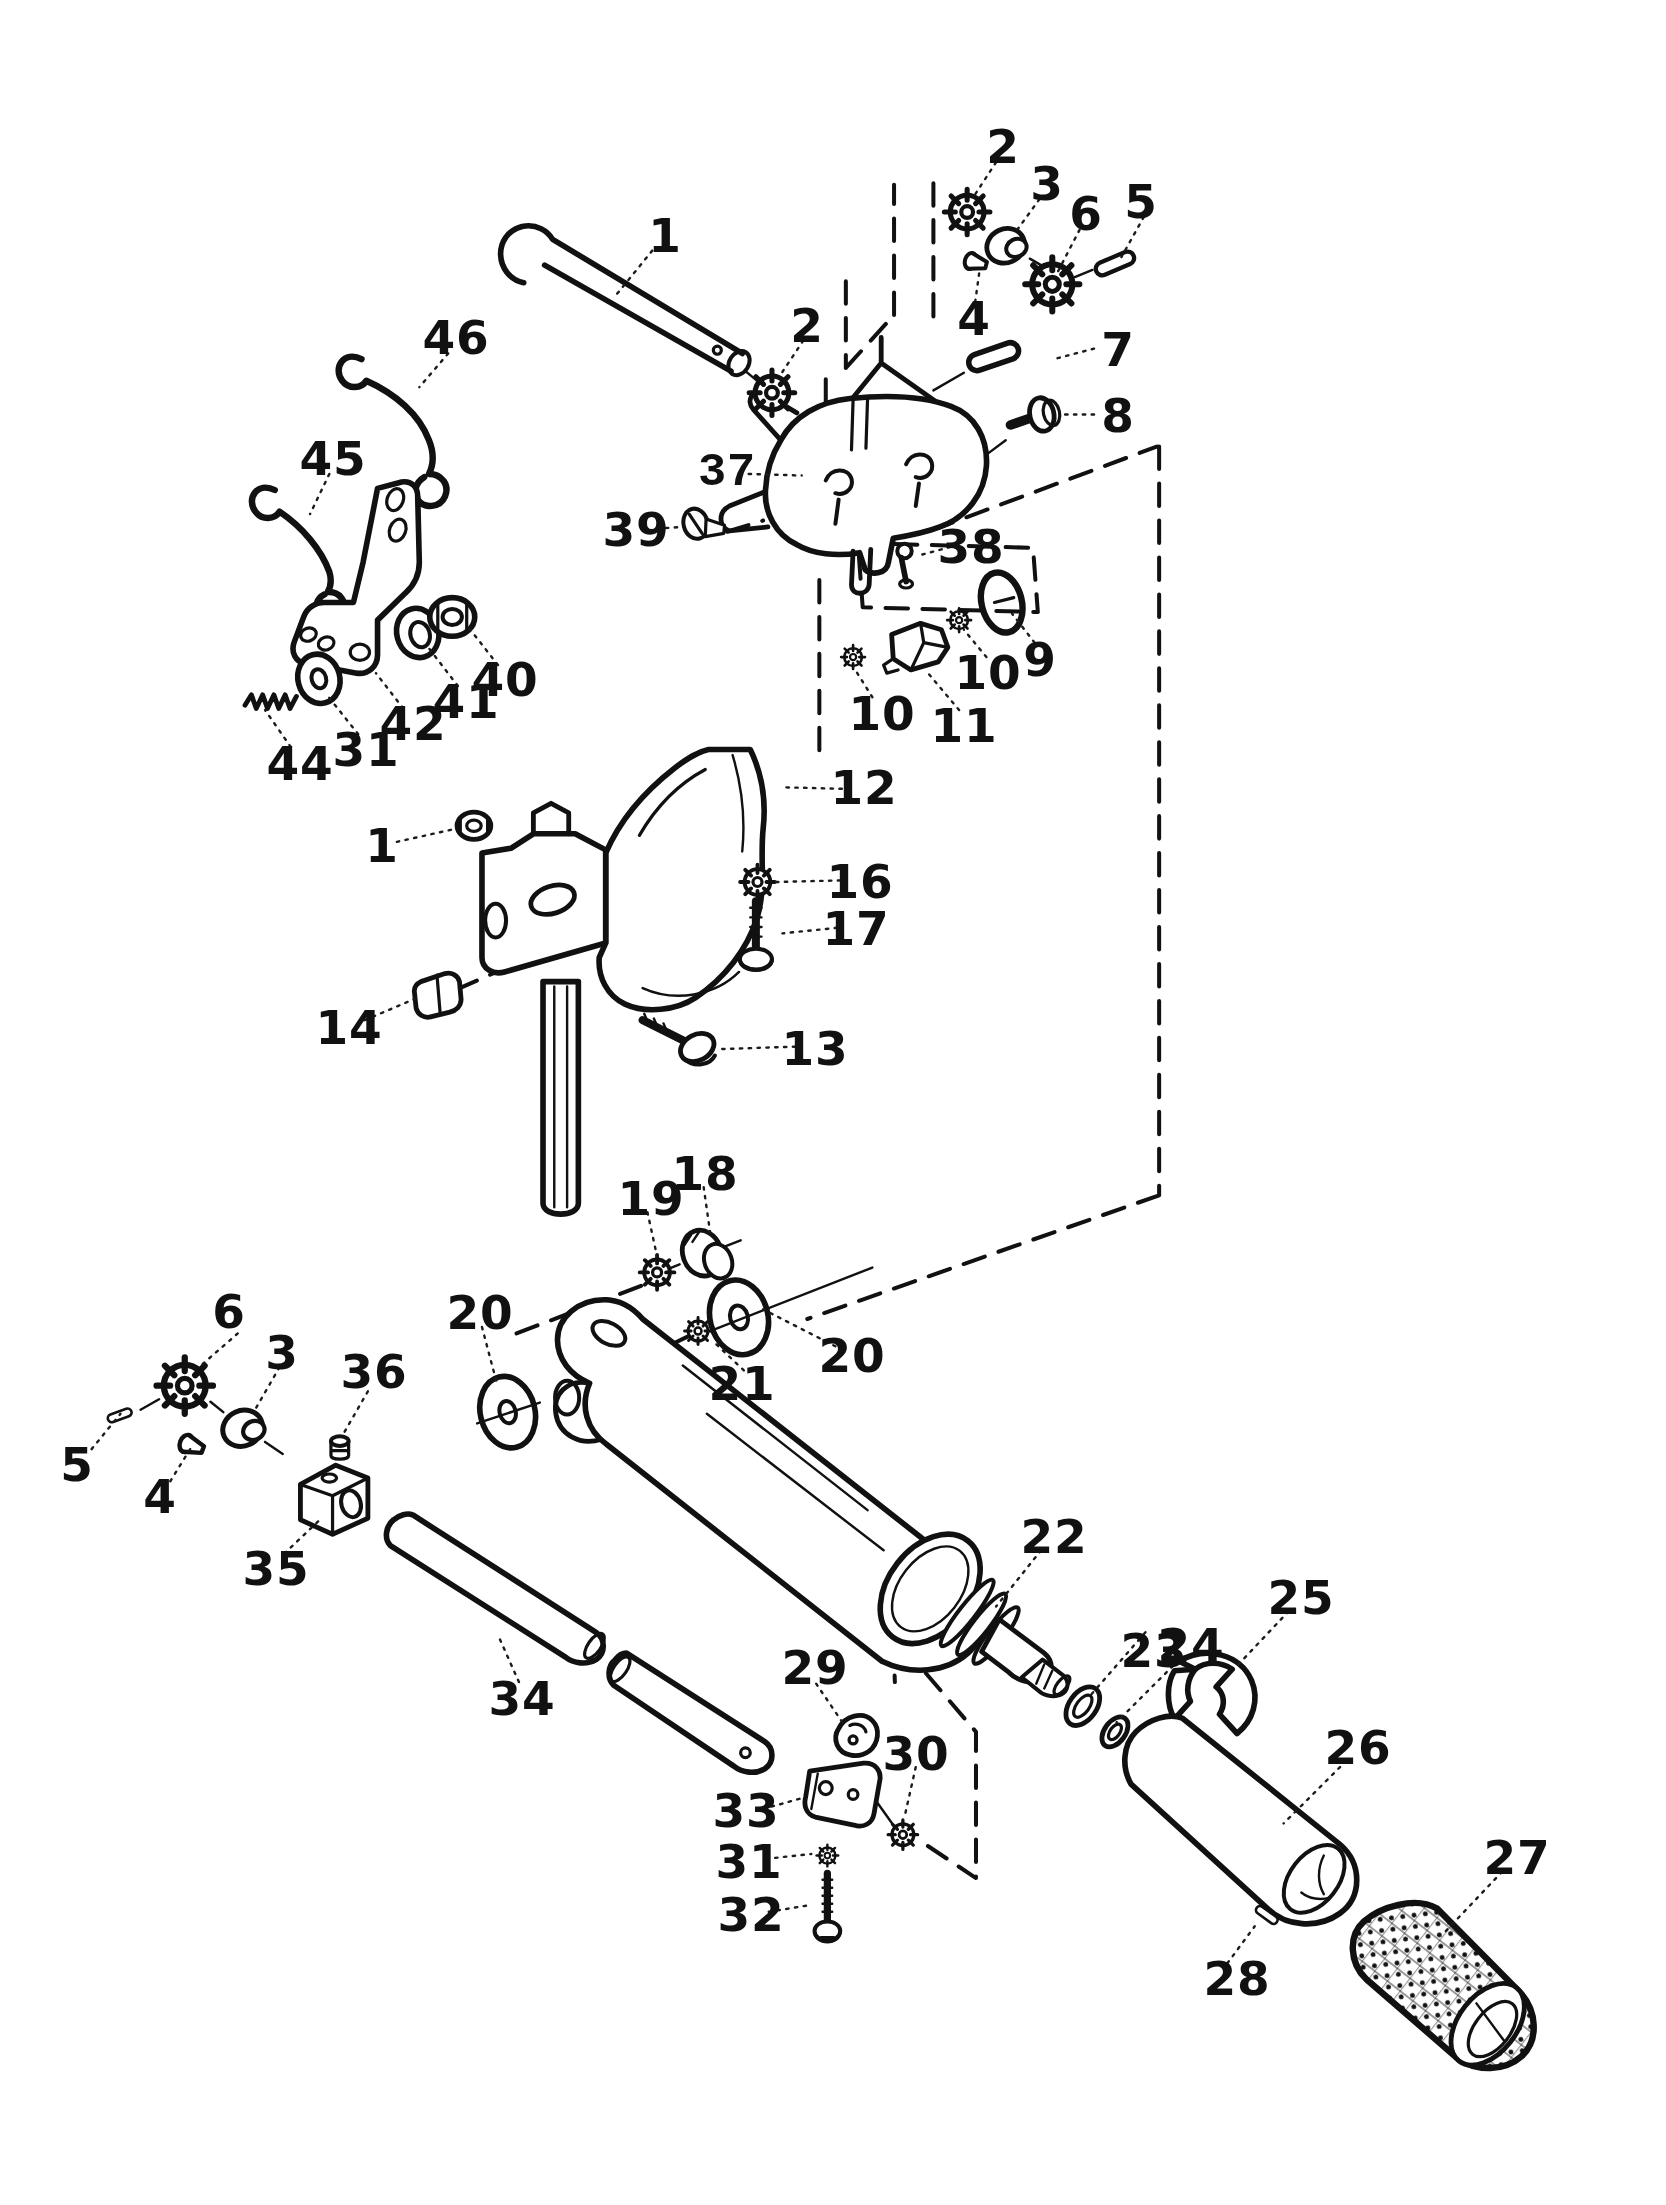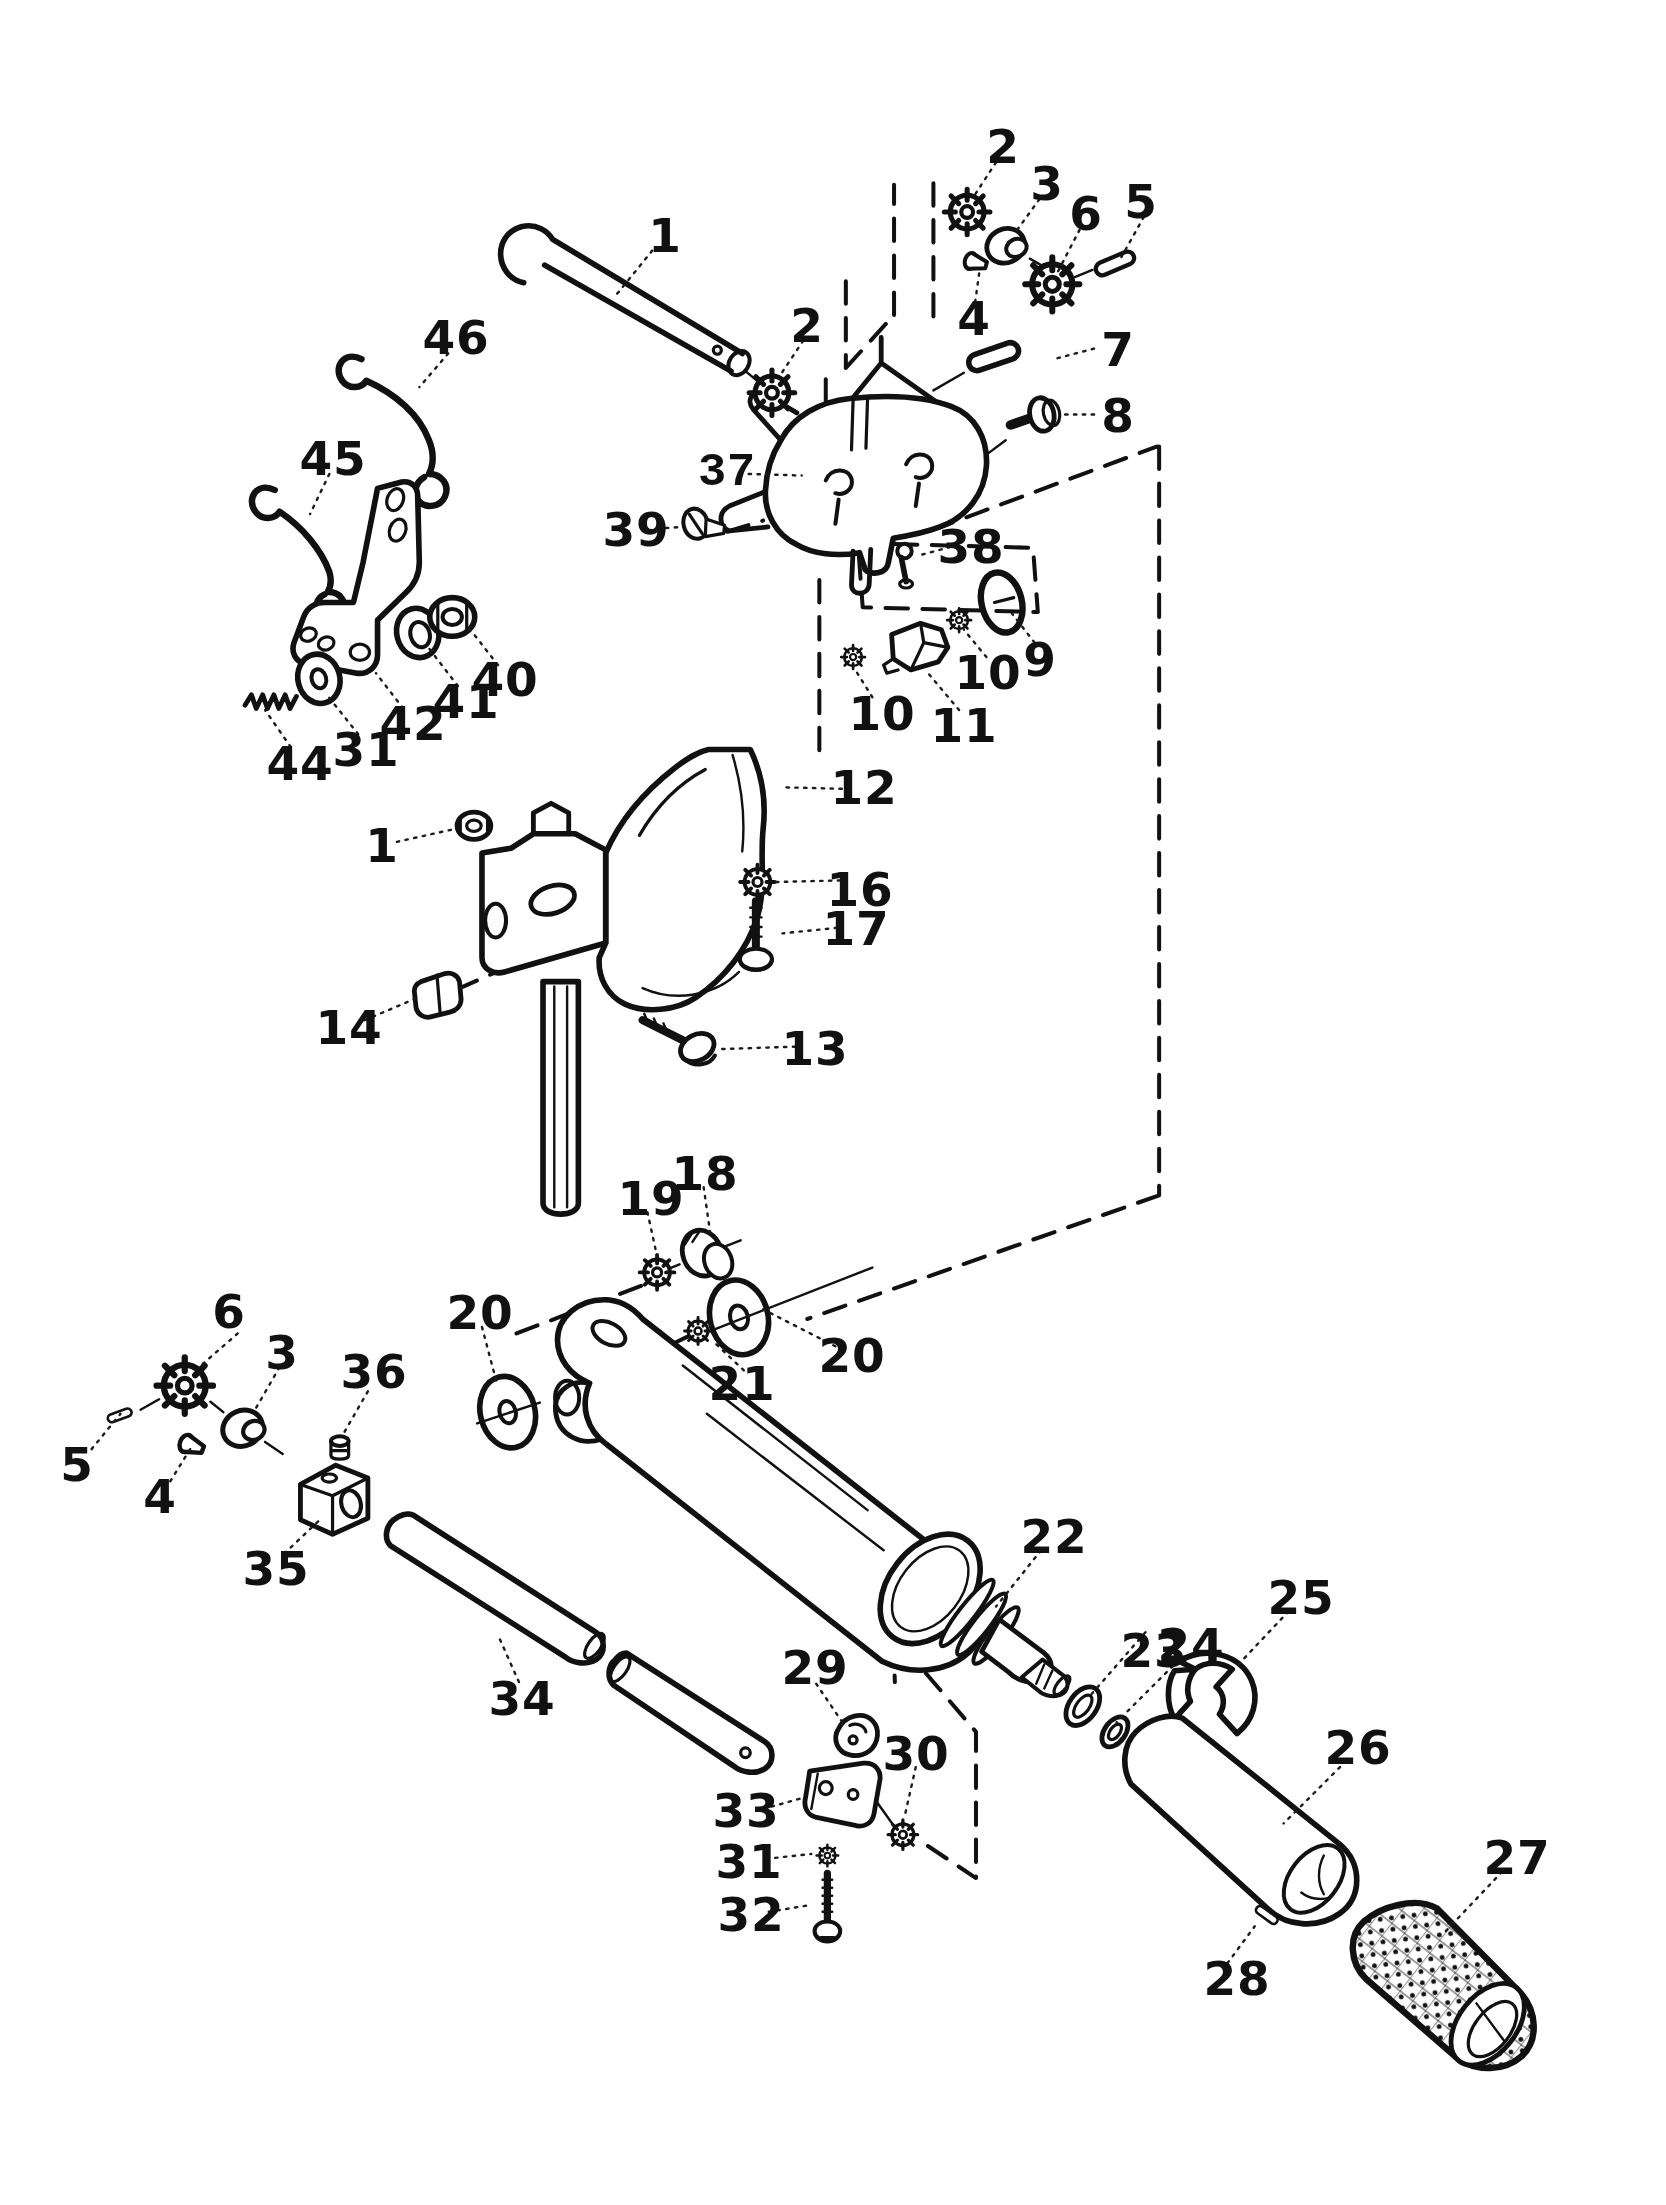--- a/index.html
+++ b/index.html
@@ -362,21 +362,21 @@
       <div class="callout" style="left: 988px; top: 672px;">10</div>
       <div class="callout" style="left: 882px; top: 713px;">10</div>
       <div class="callout" style="left: 964px; top: 725px;">11</div>
       <div class="callout" style="left: 505px; top: 679px;">40</div>
       <div class="callout" style="left: 466px; top: 701px;">41</div>
       <div class="callout" style="left: 413px; top: 723px;">42</div>
       <div class="callout" style="left: 366px; top: 749px;">31</div>
       <div class="callout" style="left: 300px; top: 763px;">44</div>
       <div class="callout" style="left: 864px; top: 787px;">12</div>
       <div class="callout" style="left: 382px; top: 845px;">1</div>
-      <div class="callout" style="left: 860px; top: 881px; margin-top: 8px;">16</div>
+      <div class="callout" style="left: 860px; top: 881px;">16</div>
       <div class="callout" style="left: 856px; top: 928px;">17</div>
       <div class="callout" style="left: 349px; top: 1027px;">14</div>
       <div class="callout" style="left: 815px; top: 1048px;">13</div>
       <div class="callout" style="left: 705px; top: 1173px;">18</div>
       <div class="callout" style="left: 651px; top: 1198px;">19</div>
       <div class="callout" style="left: 480px; top: 1312px;">20</div>
       <div class="callout" style="left: 852px; top: 1355px;">20</div>
       <div class="callout" style="left: 742px; top: 1383px; text-align: right;">21</div>
       <div class="callout" style="left: 229px; top: 1311px;">6</div>
       <div class="callout" style="left: 282px; top: 1352px;">3</div>

